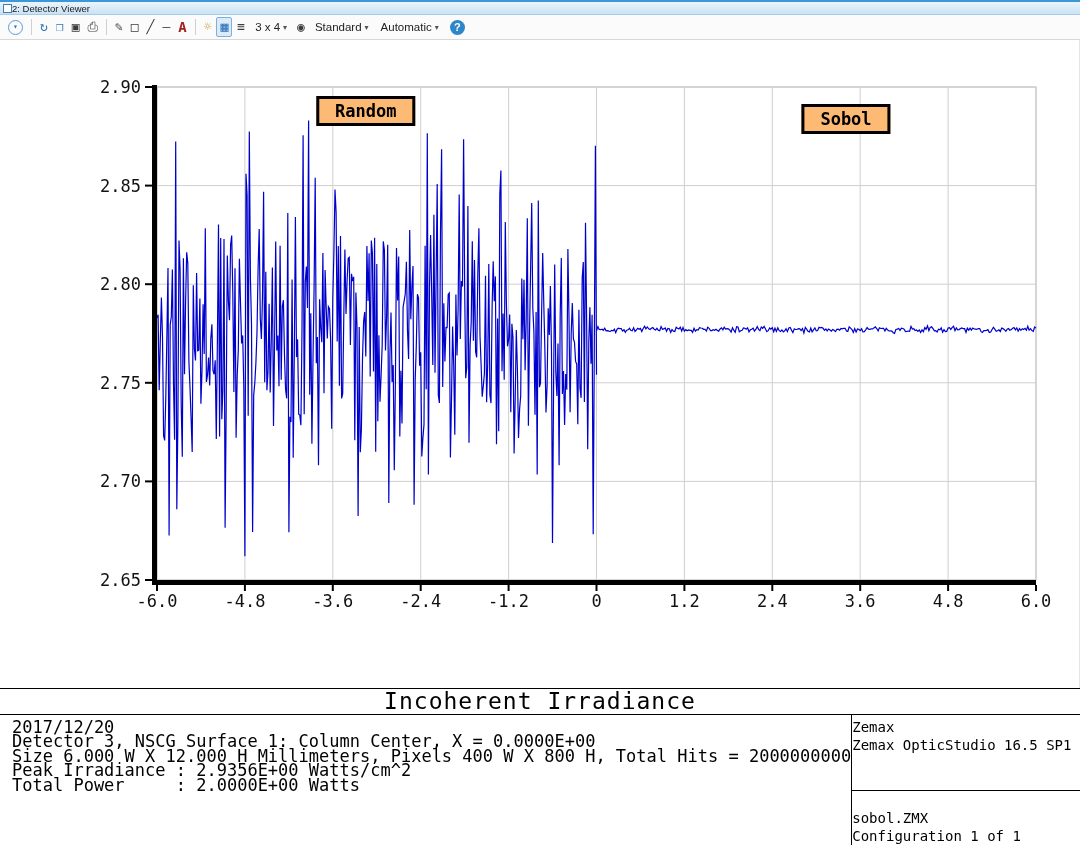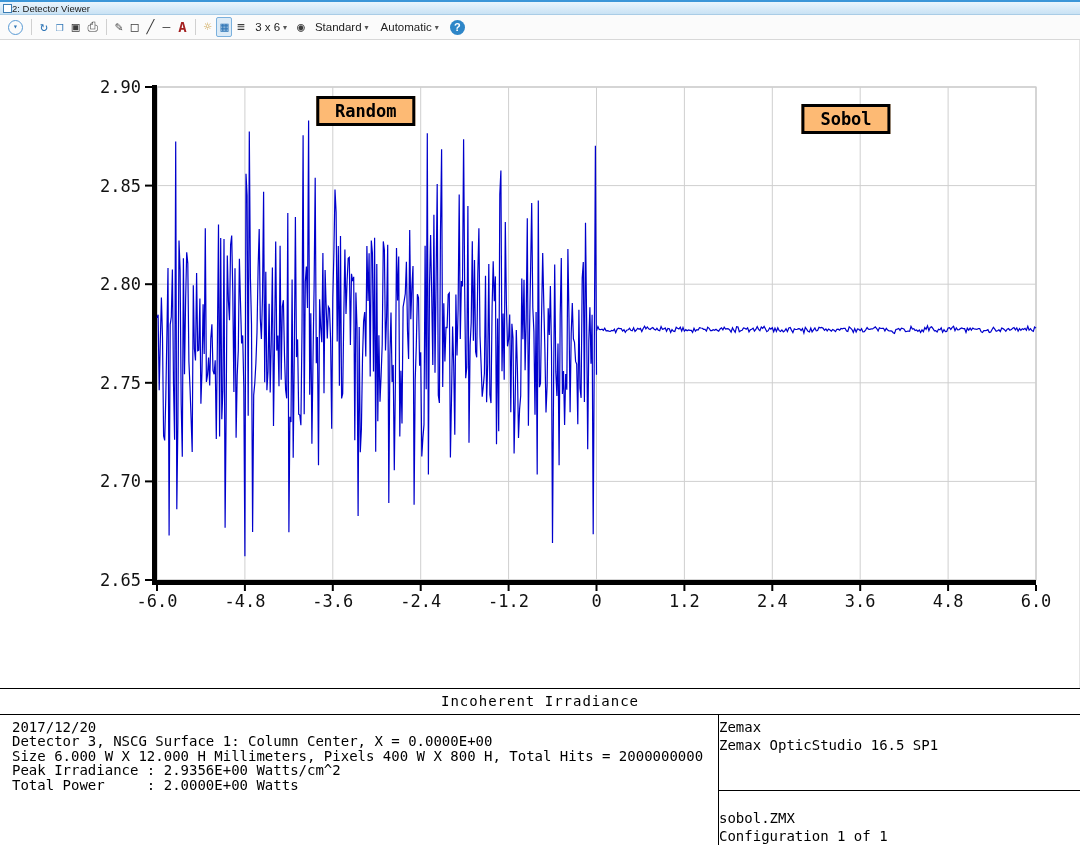--- a/index.html
+++ b/index.html
@@ -68,26 +68,26 @@
     border: 3px solid #000; background: #fdba74; padding: 2px 16px;
     font-family: "DejaVu Sans Mono", monospace; font-weight: bold;
     font-size: 17px; color: #000; white-space: nowrap;
   }
   
   .footer {
     height: 157px; border-top: 1px solid #000;
     font-family: "DejaVu Sans Mono", monospace; color: #000;
   }
   .footer-title {
-    text-align: center; font-size: 14px; letter-spacing: 1px;
+    text-align: center; font-size: 23px; letter-spacing: 1px;
     height: 26px; line-height: 25px; border-bottom: 1px solid #000;
   }
   .footer-body { display: flex; height: 130px; }
   .footer-left {
-    flex: 1; padding: 5px 0 0 12px; font-size: 14px; line-height: 14.4px;
+    flex: 1; padding: 5px 0 0 12px; font-size: 17px; line-height: 14.4px;
   }
   .footer-left div { white-space: pre; }
   .footer-right {
     width: 362px; border-left: 1px solid #000;
     display: flex; flex-direction: column; font-size: 14px;
   }
   .fr-top { height: 80px; padding-top: 3px; line-height: 18px; }
   .fr-bottom { flex: 1; border-top: 1px solid #000; padding-top: 18px; line-height: 18px; }
 </style>
 </head>
@@ -137,21 +137,21 @@
     <button class="tb">
       <span class="ic c-gold">☼</span>
     </button>
     <button class="tb selected">
       <span class="ic c-blue">▦</span>
     </button>
     <button class="tb">
       <span class="ic c-dark">≡</span>
     </button>
     <div class="tb-drop">
-      <span>3 x 6</span>
+      <span>3 x 4</span>
       <span class="caret">▾</span>
     </div>
     <button class="tb">
       <span class="ic c-dark">◉</span>
     </button>
     <div class="tb-drop">
       <span>Standard</span>
       <span class="caret">▾</span>
     </div>
     <div class="tb-drop">

